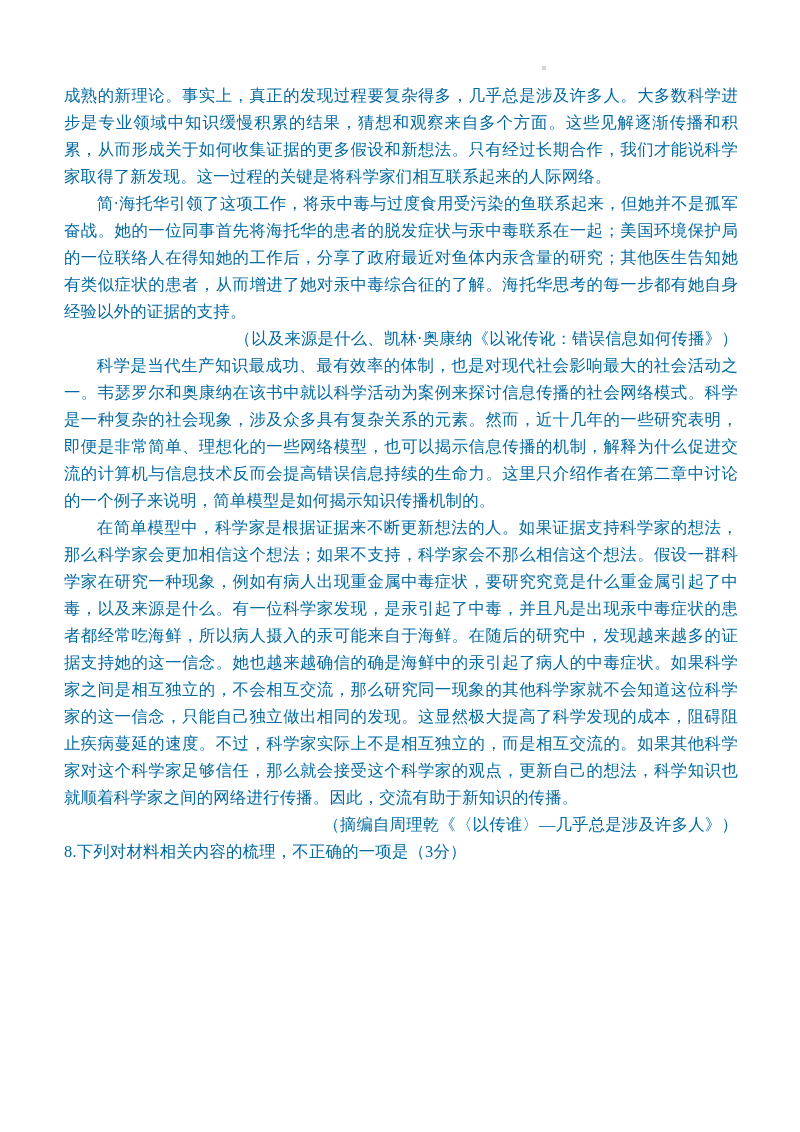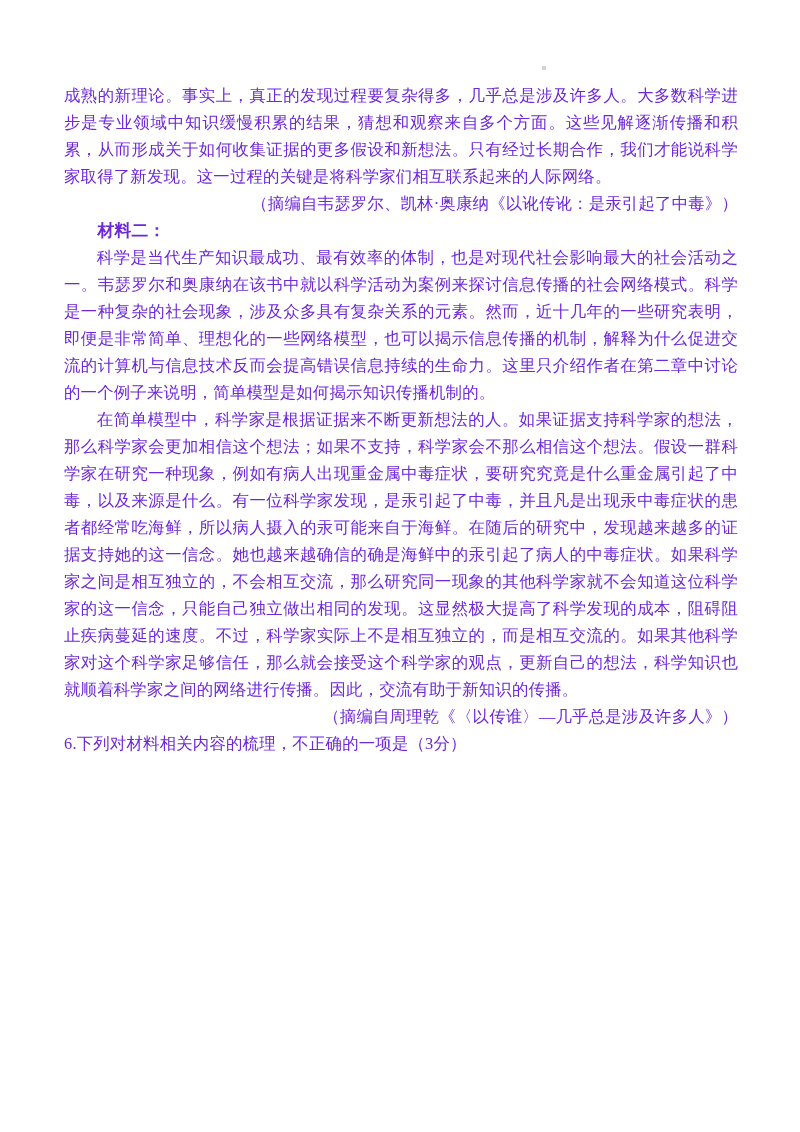--- a/index.html
+++ b/index.html
@@ -7,21 +7,21 @@
     padding: 0;
     background: #ffffff;
   }
   .page {
     position: relative;
     width: 800px;
     height: 1132px;
     background: #ffffff;
     overflow: hidden;
     font-family: "Liberation Serif", "DejaVu Serif", serif;
-    color: #6d28d9;
+    color: #0369a1;
   }
   .text-block {
     position: absolute;
     left: 64px;
     top: 82px;
     width: 674px;
   }
   .text-block p {
     margin: 0;
     font-size: 16.4px;
@@ -55,22 +55,22 @@
   }
 </style>
 </head>
 <body>
 
 <div class="page">
   <div class="scan-dot"></div>
 
   <div class="text-block">
     <p>成熟的新理论。事实上，真正的发现过程要复杂得多，几乎总是涉及许多人。大多数科学进步是专业领域中知识缓慢积累的结果，猜想和观察来自多个方面。这些见解逐渐传播和积累，从而形成关于如何收集证据的更多假设和新想法。只有经过长期合作，我们才能说科学家取得了新发现。这一过程的关键是将科学家们相互联系起来的人际网络。</p>
-    <p class="attribution">（摘编自韦瑟罗尔、凯林·奥康纳《以讹传讹：是汞引起了中毒》）</p>
+    <p class="para-indent">简·海托华引领了这项工作，将汞中毒与过度食用受污染的鱼联系起来，但她并不是孤军奋战。她的一位同事首先将海托华的患者的脱发症状与汞中毒联系在一起；美国环境保护局的一位联络人在得知她的工作后，分享了政府最近对鱼体内汞含量的研究；其他医生告知她有类似症状的患者，从而增进了她对汞中毒综合征的了解。海托华思考的每一步都有她自身经验以外的证据的支持。</p>
+    <p class="attribution">（以及来源是什么、凯林·奥康纳《以讹传讹：错误信息如何传播》）</p>
 
-    <p class="mat-header">材料二：</p>
     <p class="para-indent">科学是当代生产知识最成功、最有效率的体制，也是对现代社会影响最大的社会活动之一。韦瑟罗尔和奥康纳在该书中就以科学活动为案例来探讨信息传播的社会网络模式。科学是一种复杂的社会现象，涉及众多具有复杂关系的元素。然而，近十几年的一些研究表明，即便是非常简单、理想化的一些网络模型，也可以揭示信息传播的机制，解释为什么促进交流的计算机与信息技术反而会提高错误信息持续的生命力。这里只介绍作者在第二章中讨论的一个例子来说明，简单模型是如何揭示知识传播机制的。</p>
     <p class="para-indent">在简单模型中，科学家是根据证据来不断更新想法的人。如果证据支持科学家的想法，那么科学家会更加相信这个想法；如果不支持，科学家会不那么相信这个想法。假设一群科学家在研究一种现象，例如有病人出现重金属中毒症状，要研究究竟是什么重金属引起了中毒，以及来源是什么。有一位科学家发现，是汞引起了中毒，并且凡是出现汞中毒症状的患者都经常吃海鲜，所以病人摄入的汞可能来自于海鲜。在随后的研究中，发现越来越多的证据支持她的这一信念。她也越来越确信的确是海鲜中的汞引起了病人的中毒症状。如果科学家之间是相互独立的，不会相互交流，那么研究同一现象的其他科学家就不会知道这位科学家的这一信念，只能自己独立做出相同的发现。这显然极大提高了科学发现的成本，阻碍阻止疾病蔓延的速度。不过，科学家实际上不是相互独立的，而是相互交流的。如果其他科学家对这个科学家足够信任，那么就会接受这个科学家的观点，更新自己的想法，科学知识也就顺着科学家之间的网络进行传播。因此，交流有助于新知识的传播。</p>
     <p class="attribution">（摘编自周理乾《〈以传谁〉—几乎总是涉及许多人》）</p>
 
-    <p class="question-line">6.下列对材料相关内容的梳理，不正确的一项是（3分）</p>
+    <p class="question-line">8.下列对材料相关内容的梳理，不正确的一项是（3分）</p>
   </div>
 </div>
 
 </body></html>

